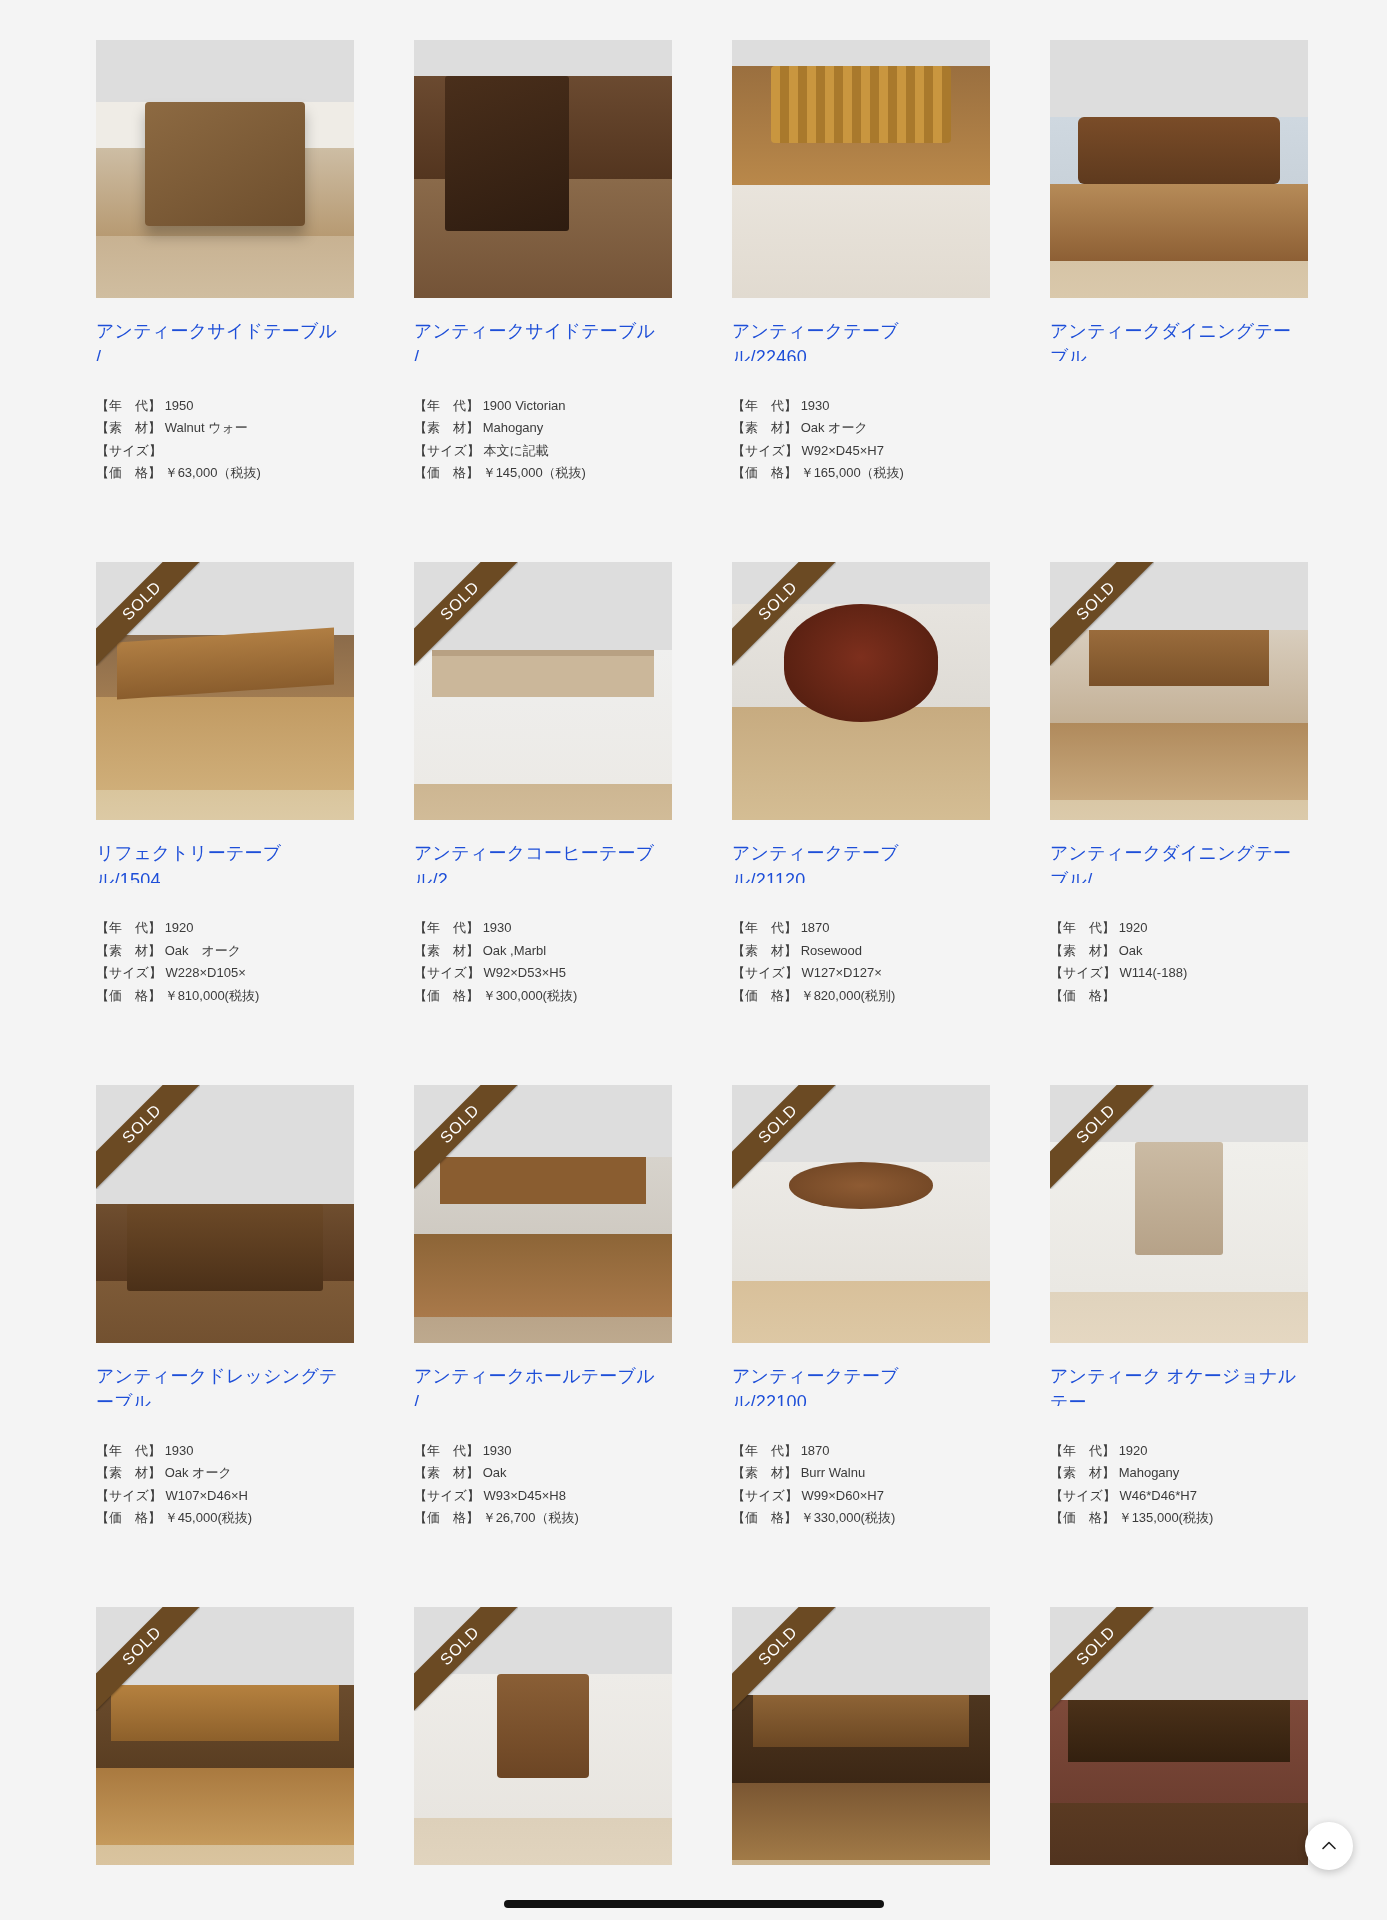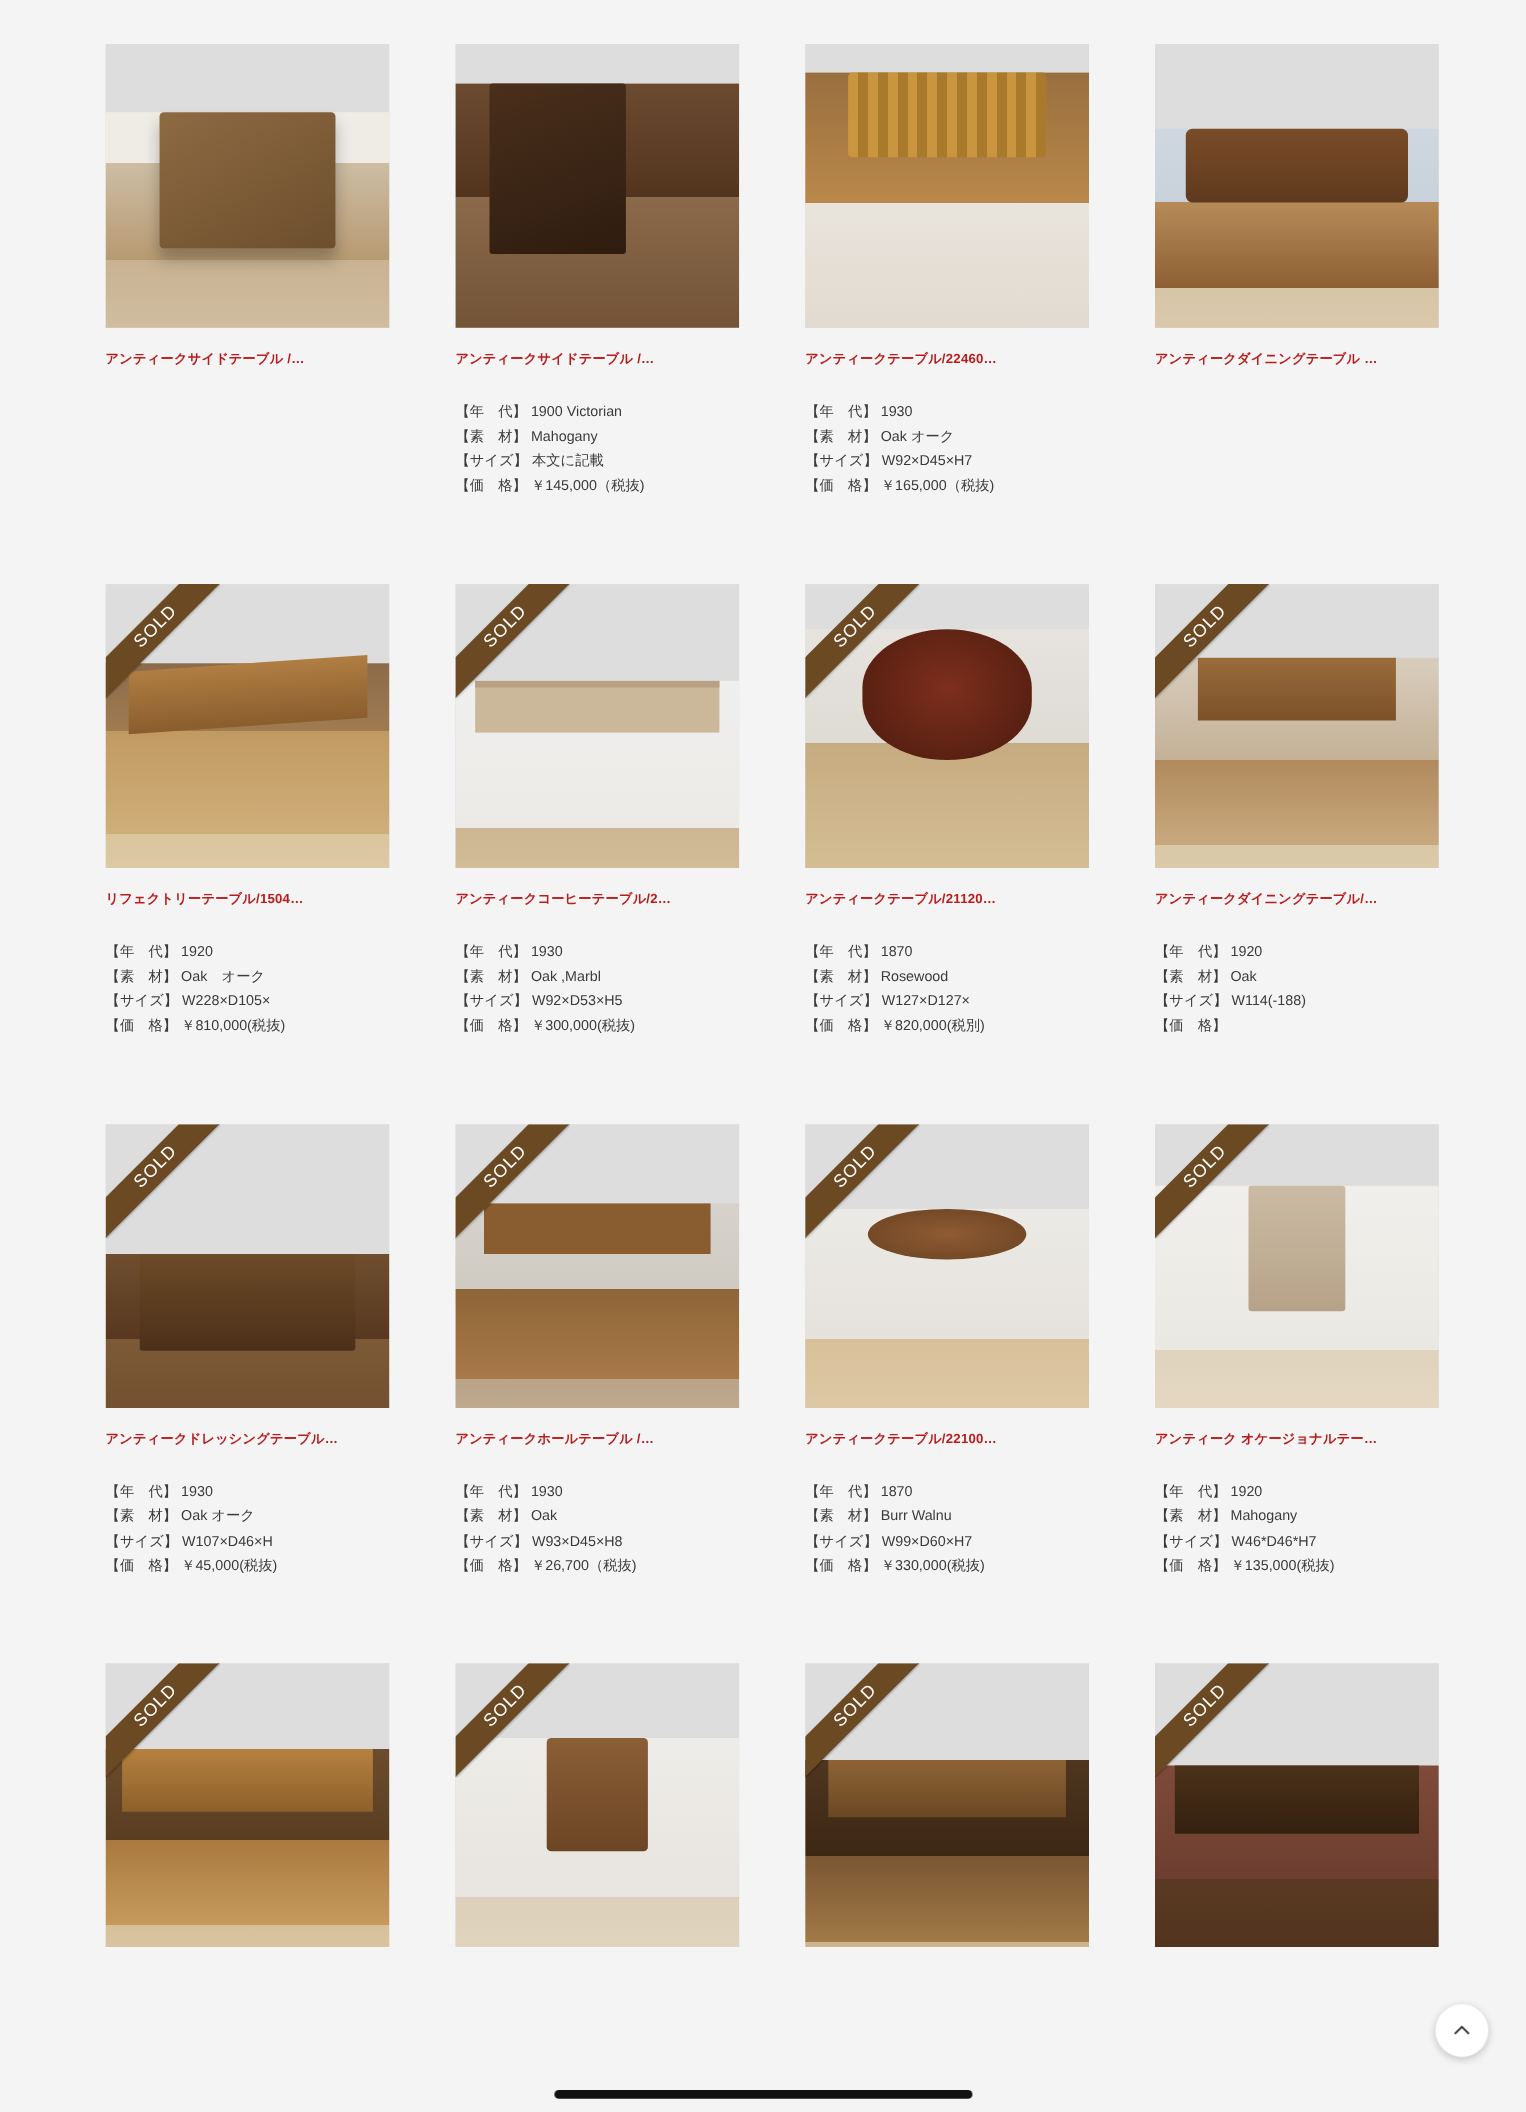--- a/index.html
+++ b/index.html
@@ -66,24 +66,24 @@
     font-size: 16px;
     letter-spacing: 1px;
     line-height: 26px;
     transform: rotate(-45deg);
     font-family: "Liberation Sans", sans-serif;
     box-shadow: 0 1px 2px rgba(0,0,0,.3);
   }
 
   .product-title {
     margin-top: 20px;
-    font-size: 12px;
-    font-weight: bold;
+    font-size: 18px;
+    font-weight: normal;
     line-height: 1.45;
-    color: #b91c1c;
+    color: #1d4ed8;
     letter-spacing: .2px;
     max-height: 43px;
     overflow: hidden;
   }
 
   .spec-list {
     margin-top: 16px;
     font-size: 13px;
     line-height: 1.72;
     color: #3b3b3b;
@@ -195,20 +195,26 @@
 </head>
 <body>
 
 <main class="product-grid">
 
   <article class="product-card">
     <div class="thumb-wrap">
       <div class="thumb ph ph-1"></div>
     </div>
     <h3 class="product-title">アンティークサイドテーブル /…</h3>
+    <div class="spec-list">
+      <div class="spec-row"><span class="spec-key">【年　代】</span> <span class="spec-val">1950</span></div>
+      <div class="spec-row"><span class="spec-key">【素　材】</span> <span class="spec-val">Walnut ウォー</span></div>
+      <div class="spec-row"><span class="spec-key">【サイズ】</span> <span class="spec-val"></span></div>
+      <div class="spec-row"><span class="spec-key">【価　格】</span> <span class="spec-val">￥63,000（税抜)</span></div>
+    </div>
   </article>
 
   <article class="product-card">
     <div class="thumb-wrap">
       <div class="thumb ph ph-2"></div>
     </div>
     <h3 class="product-title">アンティークサイドテーブル /…</h3>
     <div class="spec-list">
       <div class="spec-row"><span class="spec-key">【年　代】</span> <span class="spec-val">1900 Victorian</span></div>
       <div class="spec-row"><span class="spec-key">【素　材】</span> <span class="spec-val">Mahogany</span></div>

